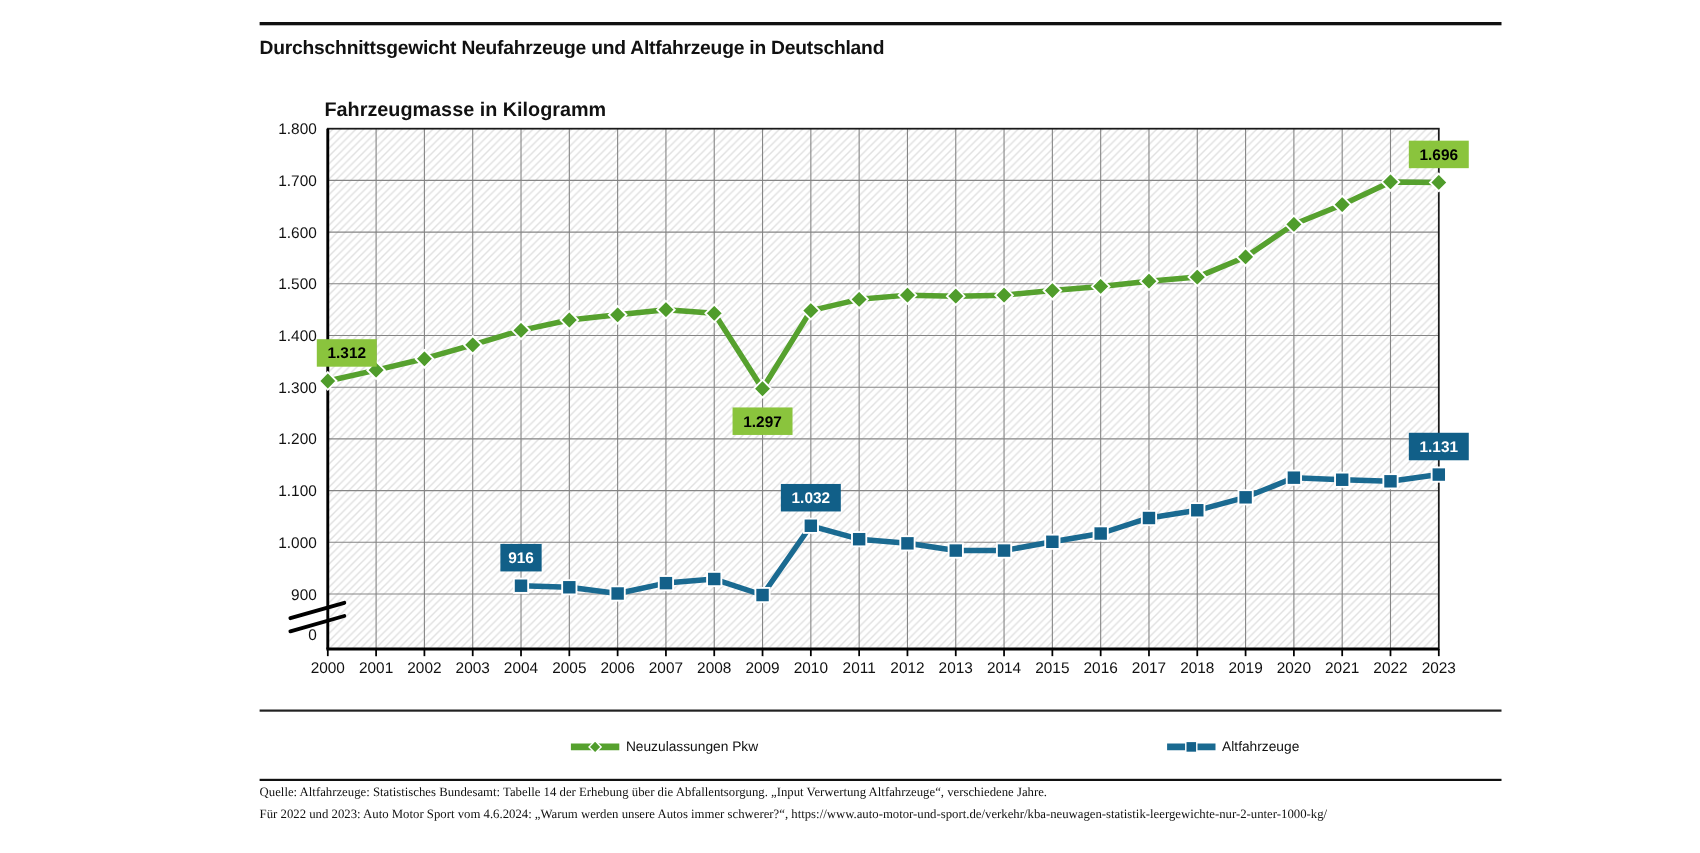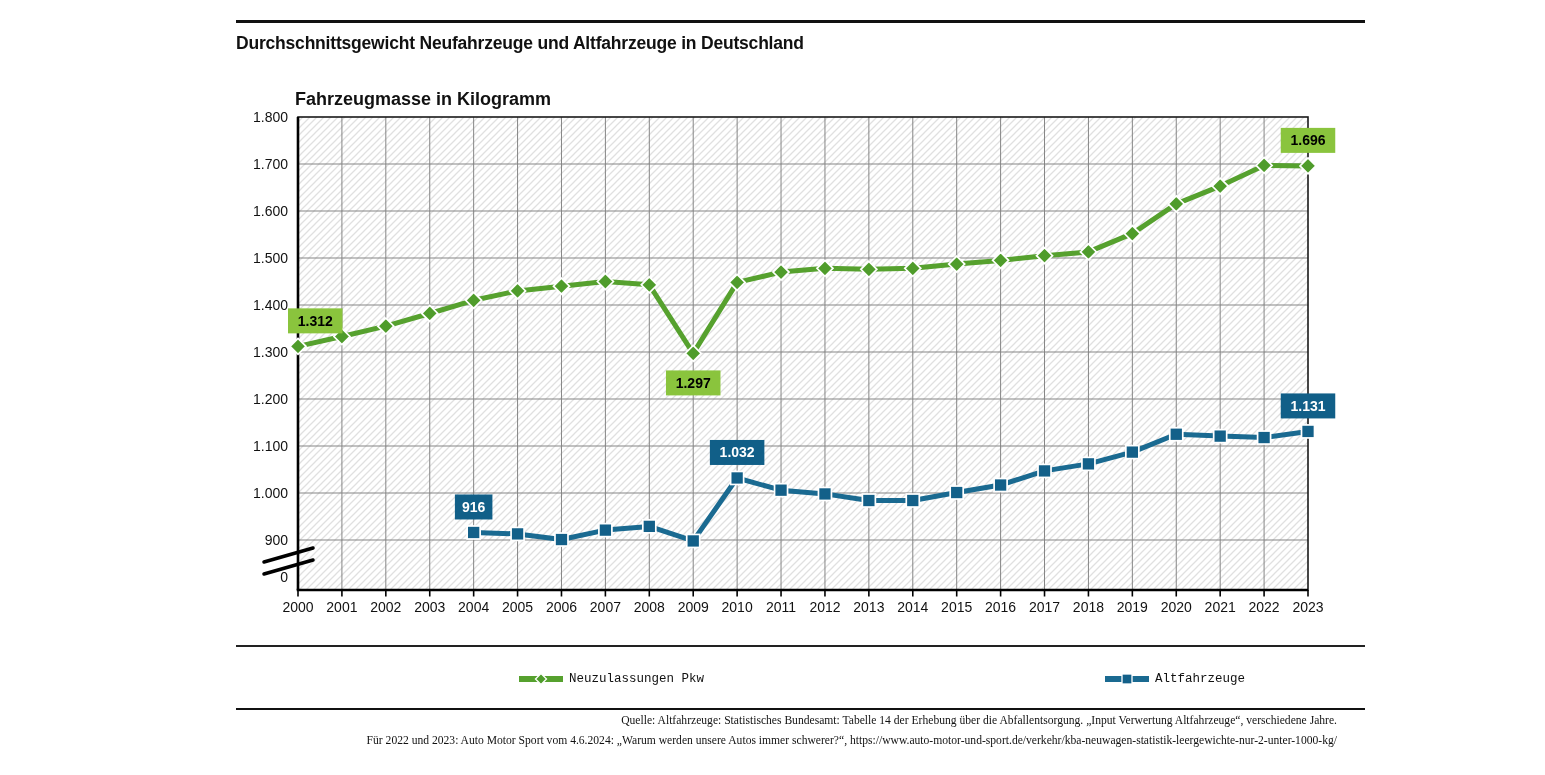--- a/index.html
+++ b/index.html
@@ -7,25 +7,25 @@
         font-family:"Liberation Sans",sans-serif;color:#111;}
   .rule{position:absolute;left:236px;width:1129px;background:#111;}
   .rule-top{top:20px;height:2.5px;}
   .rule-mid{top:645px;height:1.5px;background:#222;}
   .rule-bottom{top:708px;height:2px;}
   .title{position:absolute;left:236px;top:33px;margin:0;font-size:17.5px;font-weight:bold;
          letter-spacing:-0.2px;color:#111;}
   .ylabel{position:absolute;left:295px;top:89px;font-size:18px;font-weight:bold;color:#111;}
   #chart-svg{position:absolute;left:0;top:0;}
   .legend{position:absolute;left:0;top:668px;width:1545px;height:22px;}
-  .legend-item{position:absolute;display:flex;align-items:center;gap:5px;height:22px;font-family:Liberation Mono, monospace;}
+  .legend-item{position:absolute;display:flex;align-items:center;gap:5px;height:22px;}
   .legend-item span{font-size:12.5px;color:#111;}
   .legend-item-0{left:518px;}
-  .legend-item-1{left:1104px;}
-  .source{position:absolute;left:236px;top:711px;width:1101px;text-align:right;
+  .legend-item-1{left:1060px;}
+  .source{position:absolute;left:236px;top:711px;width:1101px;
           font-family:"Liberation Serif",serif;font-size:11.6px;line-height:20px;color:#111;}
 </style>
 </head>
 <body>
 
 <div class="page">
   <div class="rule rule-top"></div>
   <h1 class="title">Durchschnittsgewicht Neufahrzeuge und Altfahrzeuge in Deutschland</h1>
   <div class="ylabel">Fahrzeugmasse in Kilogramm</div>
 

